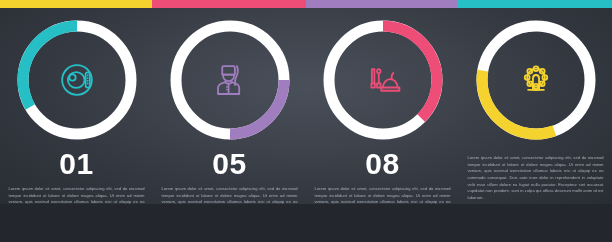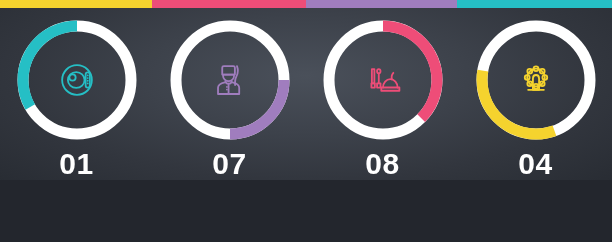--- a/index.html
+++ b/index.html
@@ -9,21 +9,21 @@
   body {
     width: 612px;
     height: 242px;
     overflow: hidden;
     font-family: "Liberation Sans", sans-serif;
     background: #23262d;
   }
   .infographic {
     position: relative;
     width: 612px;
-    height: 180px;
+    height: 204px;
     background:
       radial-gradient(ellipse 70% 85% at 50% 42%, #4a505a 0%, #3d424b 38%, #32363e 68%, #282c33 100%);
     overflow: hidden;
     text-decoration: underline;
   }
   
   .topbar {
     position: absolute;
     top: 0; left: 0;
     width: 612px;
@@ -129,21 +129,21 @@
               <path d="M17.5 9.5h10a1.6 1.6 0 0 1 1.6 1.6v7.2H15.9v-7.2A1.6 1.6 0 0 1 17.5 9.5z"></path>
               <path d="M16.8 18.3h11.4v1.4c0 3.1-2.6 5.6-5.7 5.6s-5.7-2.5-5.7-5.6v-1.4z"></path>
               <path d="M19.4 25.2c0 1.5 1.4 2.6 3.1 2.6s3.1-1.1 3.1-2.6"></path>
               <path d="M18.6 26.4c-4.2 1-7.1 2.8-7.1 5.6v6.6h22.1v-6.6c0-2.8-2.9-4.6-7.1-5.6"></path>
               <path d="M22.5 28.8v9.8"></path>
               <path d="M31.3 9.5c1.3 3.6 1.1 7.4-.5 10.5-1 2-1.5 3.9-1.5 5.7v3.6"></path>
               <path d="M20.8 31.2v0M20.8 34v0"></path>
             </svg>
           </div>
         </div>
-        <div class="num">07</div>
+        <div class="num">05</div>
         <div class="desc">Lorem ipsum dolor sit amet, consectetur adipiscing elit, sed do eiusmod tempor incididunt ut labore et dolore magna aliqua. Ut enim ad minim veniam, quis nostrud exercitation ullamco laboris nisi ut aliquip ex ea commodo consequat. Duis aute irure dolor in reprehenderit in voluptate velit esse cillum dolore eu fugiat nulla pariatur. Excepteur sint occaecat cupidatat non proident, sunt in culpa qui officia deserunt mollit anim id est laborum.</div>
       </div>
       <div class="col">
         <div class="ring-wrap">
           <svg width="136" height="136" viewBox="0 0 136 136" fill="none">
             <circle cx="68" cy="68" r="54" stroke="#ffffff" stroke-width="11" fill="none"></circle>
             <path d="M 68 14 A 54 54 0 0 1 106.18376618407356 106.18376618407356" stroke="#ee4d78" stroke-width="11" fill="none" stroke-linecap="butt"></path>
           </svg>
           <div class="icon-layer">
             <svg width="46" height="46" viewBox="0 0 48 48" fill="none" stroke="#ee4d78" stroke-width="1.9" stroke-linecap="round" stroke-linejoin="round">
@@ -176,18 +176,17 @@
               <circle cx="17.49" cy="27.91" r="2.5"></circle>
               <circle cx="14.80" cy="21.40" r="2.5"></circle>
               <circle cx="17.49" cy="14.89" r="2.5"></circle>
               <circle cx="24.00" cy="12.20" r="2.5"></circle>
               <circle cx="30.51" cy="14.89" r="2.5"></circle>
               <path d="M24 18.8c1.9 0 3.2 1.6 3.2 3.6v11.9h-6.4V22.4c0-2 1.3-3.6 3.2-3.6z"></path>
               <path d="M15.8 34.3h16.4"></path>
             </svg>
           </div>
         </div>
-        <div class="num">04</div>
         <div class="desc">Lorem ipsum dolor sit amet, consectetur adipiscing elit, sed do eiusmod tempor incididunt ut labore et dolore magna aliqua. Ut enim ad minim veniam, quis nostrud exercitation ullamco laboris nisi ut aliquip ex ea commodo consequat. Duis aute irure dolor in reprehenderit in voluptate velit esse cillum dolore eu fugiat nulla pariatur. Excepteur sint occaecat cupidatat non proident, sunt in culpa qui officia deserunt mollit anim id est laborum.</div>
       </div>
     </div>
 
 </div>
 
 </body></html>

